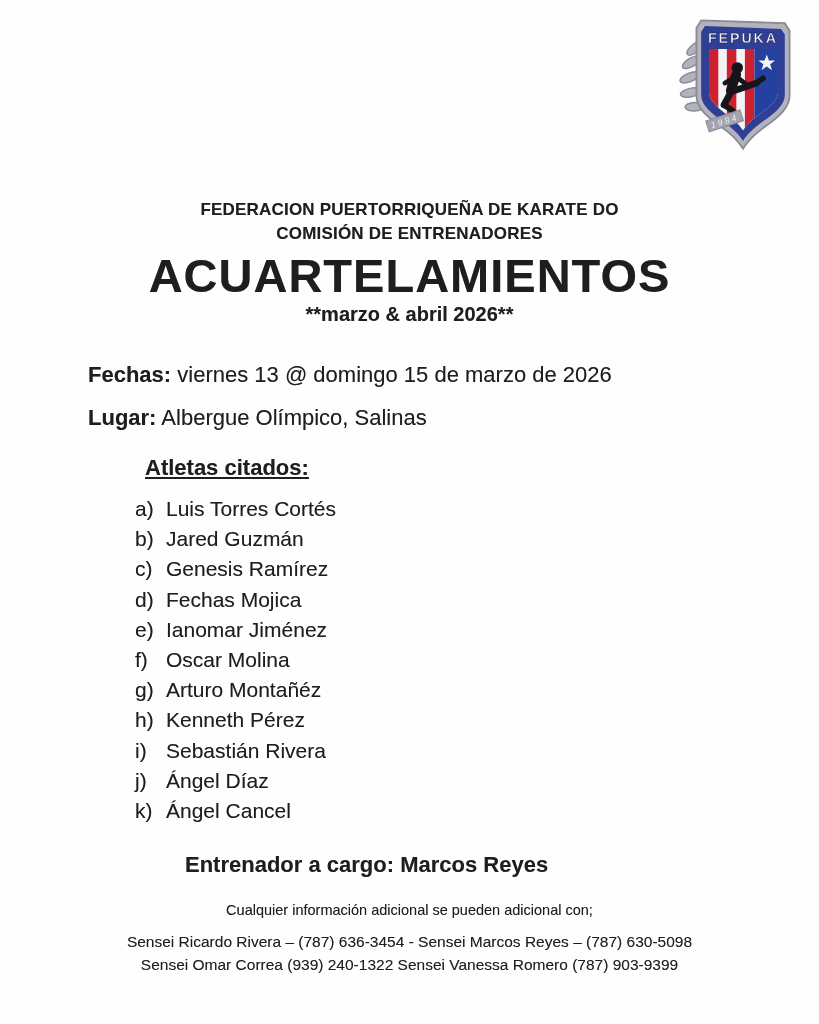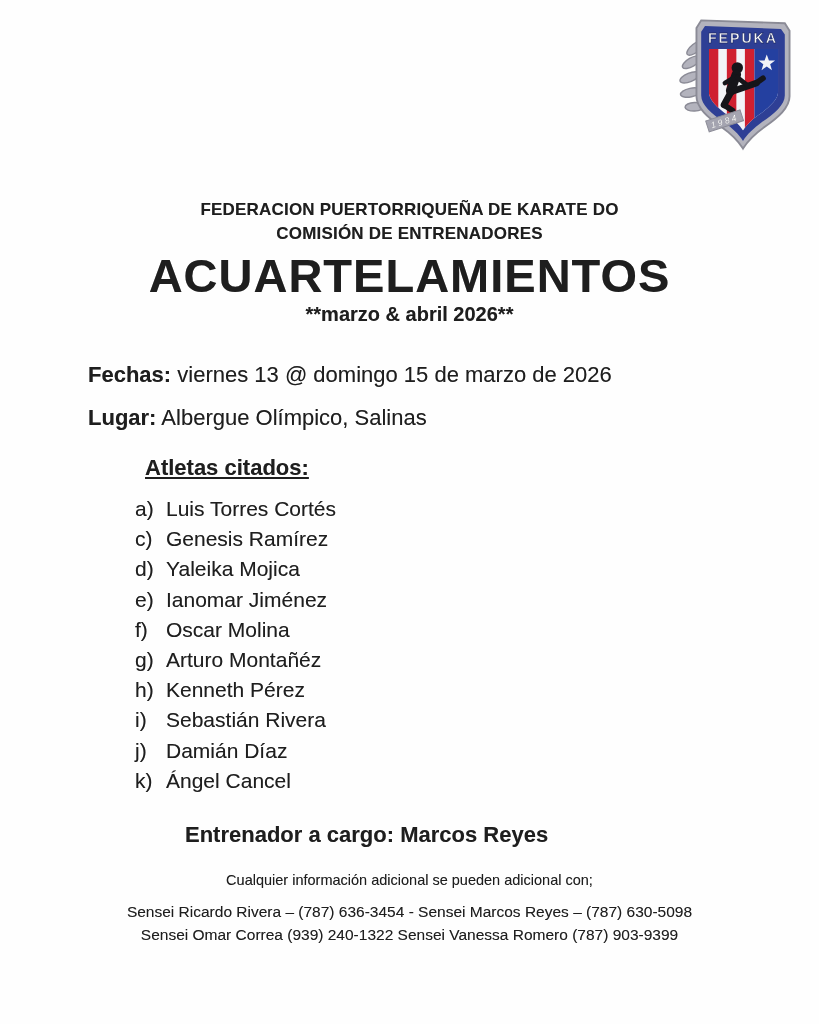--- a/index.html
+++ b/index.html
@@ -120,42 +120,45 @@
     </div>
   </div>
 
   <div class="atletas-heading">Atletas citados:</div>
 
   <div class="athletes">
     <div class="athlete-row">
       <span class="athlete-letter">a)</span><span>Luis Torres Cortés</span>
     </div>
     <div class="athlete-row">
+      <span class="athlete-letter">b)</span><span>Jared Guzmán</span>
+    </div>
+    <div class="athlete-row">
       <span class="athlete-letter">c)</span><span>Genesis Ramírez</span>
     </div>
     <div class="athlete-row">
-      <span class="athlete-letter">d)</span><span>Yaleika Mojica</span>
+      <span class="athlete-letter">d)</span><span>Fechas Mojica</span>
     </div>
     <div class="athlete-row">
       <span class="athlete-letter">e)</span><span>Ianomar Jiménez</span>
     </div>
     <div class="athlete-row">
       <span class="athlete-letter">f)</span><span>Oscar Molina</span>
     </div>
     <div class="athlete-row">
       <span class="athlete-letter">g)</span><span>Arturo Montañéz</span>
     </div>
     <div class="athlete-row">
       <span class="athlete-letter">h)</span><span>Kenneth Pérez</span>
     </div>
     <div class="athlete-row">
       <span class="athlete-letter">i)</span><span>Sebastián Rivera</span>
     </div>
     <div class="athlete-row">
-      <span class="athlete-letter">j)</span><span>Damián Díaz</span>
+      <span class="athlete-letter">j)</span><span>Ángel Díaz</span>
     </div>
     <div class="athlete-row">
       <span class="athlete-letter">k)</span><span>Ángel Cancel</span>
     </div>
   </div>
 
   <div class="coach-line">Entrenador a cargo: Marcos Reyes</div>
   <div class="info-line">Cualquier información adicional se pueden adicional con;</div>
   <div class="contacts">
     <div>Sensei Ricardo Rivera – (787) 636-3454 - Sensei Marcos Reyes – (787) 630-5098</div>

